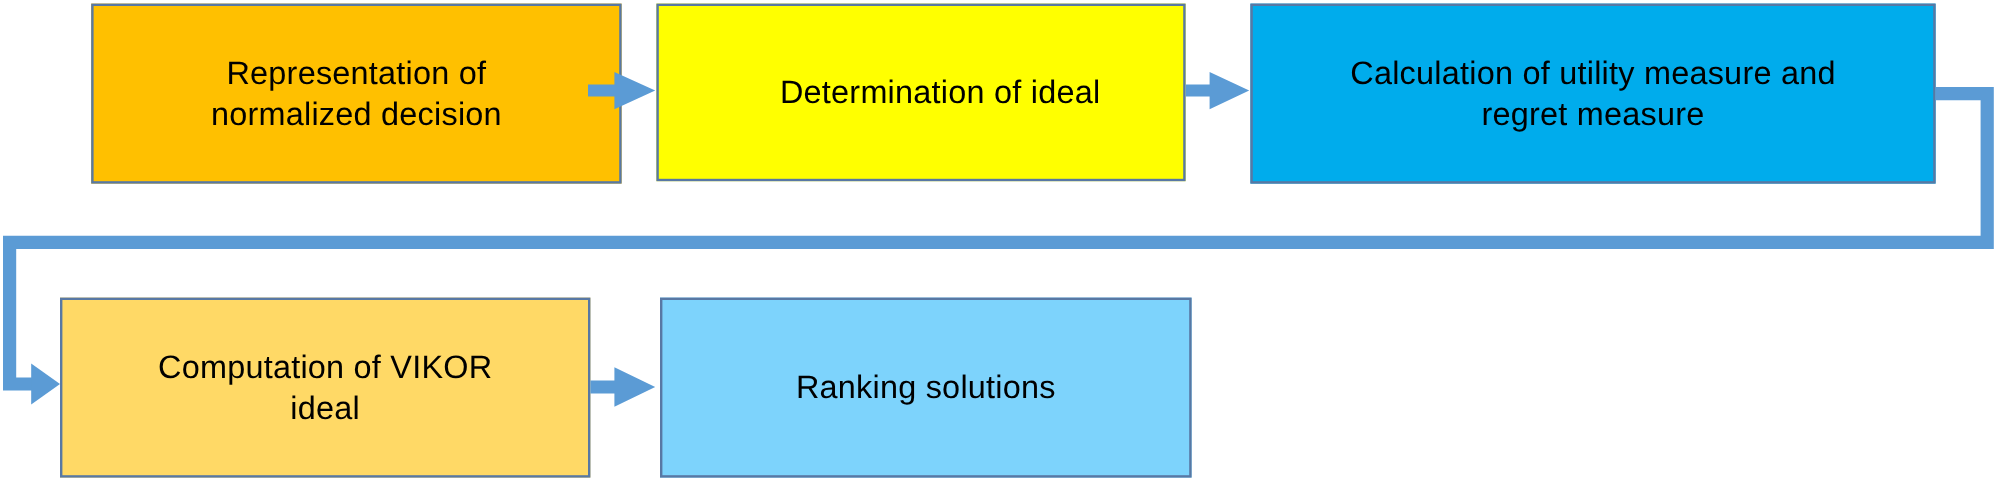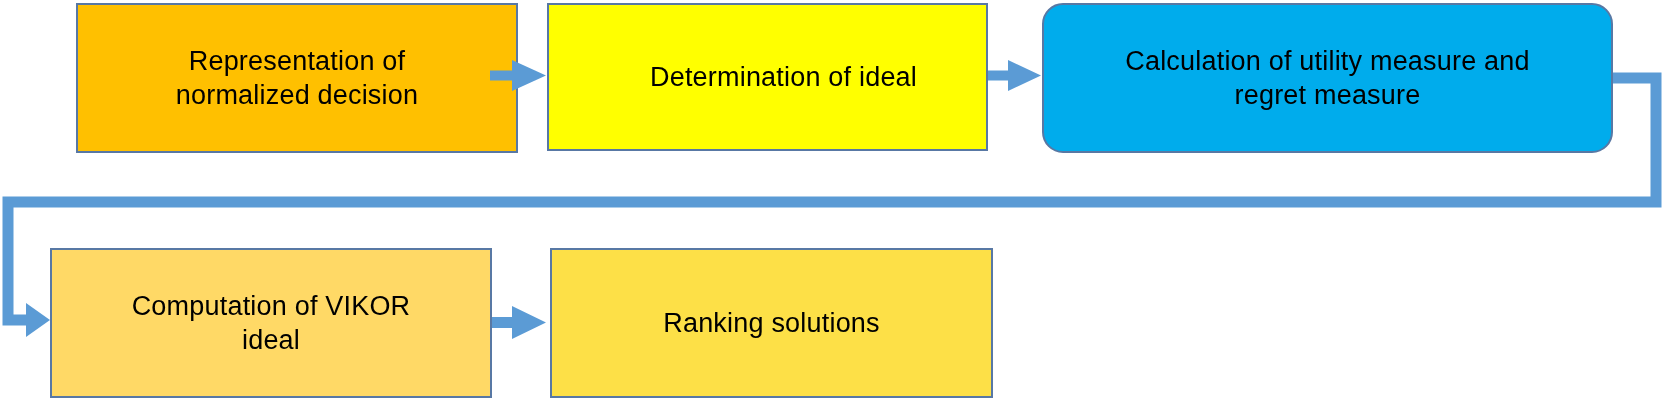--- a/index.html
+++ b/index.html
@@ -21,21 +21,21 @@
     justify-content:center;
     text-align:center;
     color:#000000;
     font-size:27px;
     line-height:34px;
     letter-spacing:0.2px;
   }
   .flow-box .line{display:block;}
   .box-1{left:48px;  top:3px;   width:442px; height:150px;margin-left:28px;}
   .box-2{left:547px; top:3px;   width:441px; height:148px;padding-left:32px;}
-  .box-3{left:1042px;top:3px;   width:571px; height:150px;border-radius:21px;}
+  .box-3{left:1042px;top:3px;   width:571px; height:150px;}
   .box-4{left:50px;  top:248px; width:442px; height:150px;}
   .box-5{left:550px; top:248px; width:443px; height:150px;}
   .connector-layer{
     position:absolute;
     left:0;top:0;
     width:1667px;height:403px;
     pointer-events:none;
   }
   .connector-stroke{fill:none;stroke-width:11;stroke-linejoin:miter;stroke-linecap:butt;}
 </style>
@@ -56,21 +56,21 @@
   <div class="flow-box box-3" style="background: rgb(0, 172, 236);">
     <span class="line">Calculation of utility measure and</span>
     <span class="line">regret measure</span>
   </div>
 
   <div class="flow-box box-4" style="background: rgb(255, 217, 102);">
     <span class="line">Computation of VIKOR</span>
     <span class="line">ideal</span>
   </div>
 
-  <div class="flow-box box-5" style="background: #fde047;">
+  <div class="flow-box box-5" style="background: #7dd3fc;">
     <span class="line">Ranking solutions</span>
   </div>
 
   <svg class="connector-layer" viewBox="0 0 1667 403" xmlns="http://www.w3.org/2000/svg">
 
     <polygon points="490,70.5 512,70.5 512,60 546,75.5 512,91 512,80.5 490,80.5" style="fill: rgb(91, 155, 213);"></polygon>
 
     <polygon points="988,70.5 1008,70.5 1008,60 1041,75.5 1008,91 1008,80.5 988,80.5" style="fill: rgb(91, 155, 213);"></polygon>
 
     <path class="connector-stroke" d="M1613,78 H1656 V202 H8 V320 H27" style="stroke: rgb(91, 155, 213);"></path>

